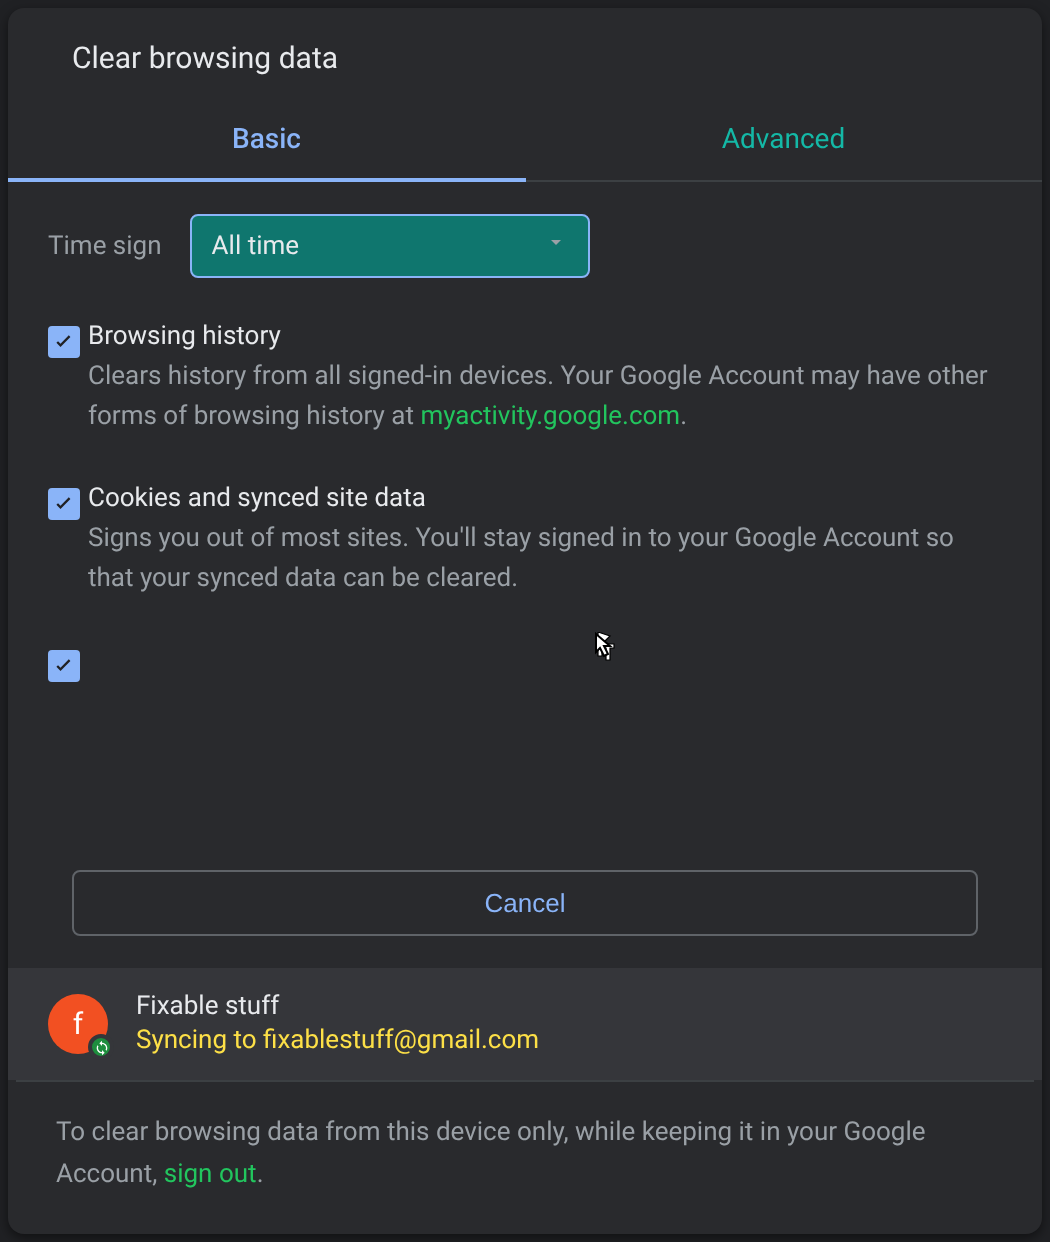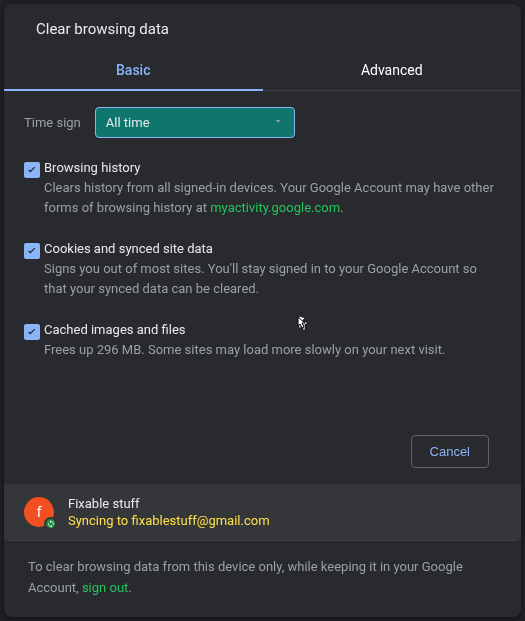--- a/index.html
+++ b/index.html
@@ -28,21 +28,21 @@
   }
   .tabs {
     display: flex;
     border-bottom: 1px solid #3c4043;
   }
   .tab {
     flex: 1;
     text-align: center;
     padding: 10px 0 12px;
     font-size: 14px;
-    color: #ffffff;
+    color: #14b8a6;
     cursor: pointer;
     position: relative;
   }
   .tab.active {
     color: #8ab4f8;
     font-weight: 500;
   }
   .tab.active::after {
     content: "";
     position: absolute;
@@ -111,20 +111,21 @@
     color: #9aa0a6;
     font-size: 13px;
     line-height: 1.5;
   }
   .link { color: #22c55e; cursor: pointer; }
   .buttons {
     display: flex;
     justify-content: flex-end;
     gap: 10px;
     padding: 14px 32px 16px;
+    flex-direction: column;
   }
   .btn {
     font-size: 13px;
     padding: 8px 18px;
     border-radius: 4px;
     cursor: pointer;
     border: none;
   }
   .btn-cancel {
     background: transparent;
@@ -242,24 +243,20 @@
         <div class="opt-desc">Signs you out of most sites. You'll stay signed in to your Google Account so that your synced data can be cleared.</div>
       </div>
     </div>
 
     <div class="option">
       <div class="checkbox">
         <svg viewBox="0 0 24 24" fill="#202124">
             <path d="M9 16.2l-3.5-3.5 1.4-1.4L9 13.4l7.1-7.1 1.4 1.4z"></path>
           </svg>
       </div>
-      <div class="opt-text">
-        <div class="opt-title">Cached images and files</div>
-        <div class="opt-desc">Frees up 296 MB. Some sites may load more slowly on your next visit.</div>
-      </div>
     </div>
   </div>
 
   <div class="buttons">
     <button class="btn btn-cancel">Cancel</button>
   </div>
 
   <div class="profile">
     <div class="avatar">
       <span>f</span>

